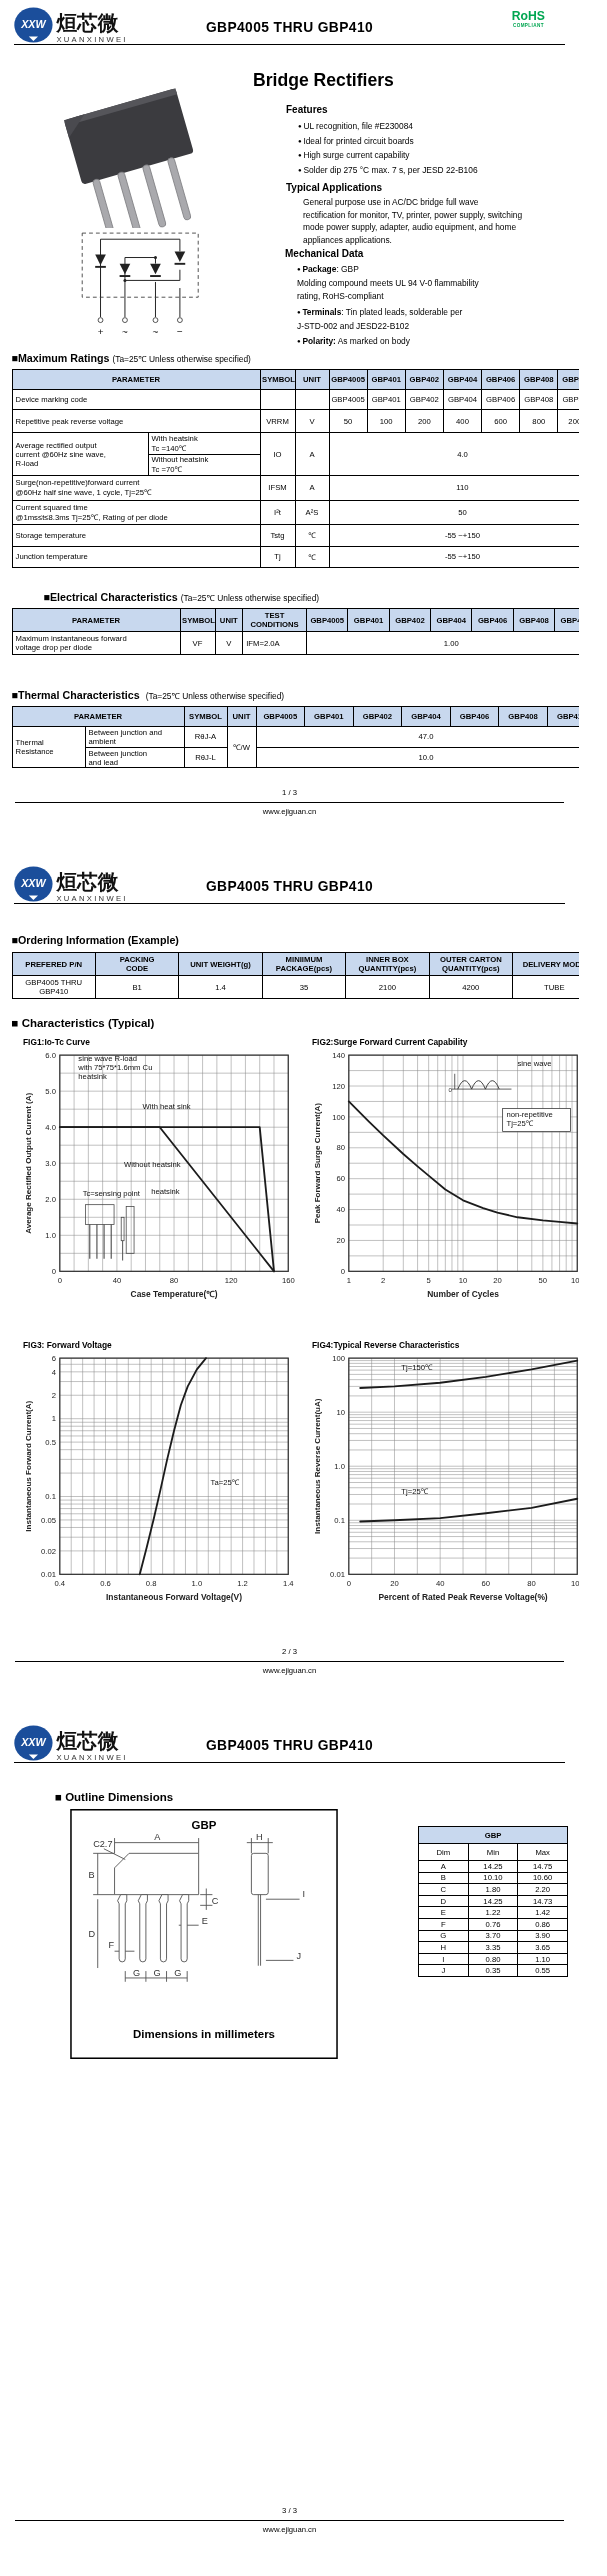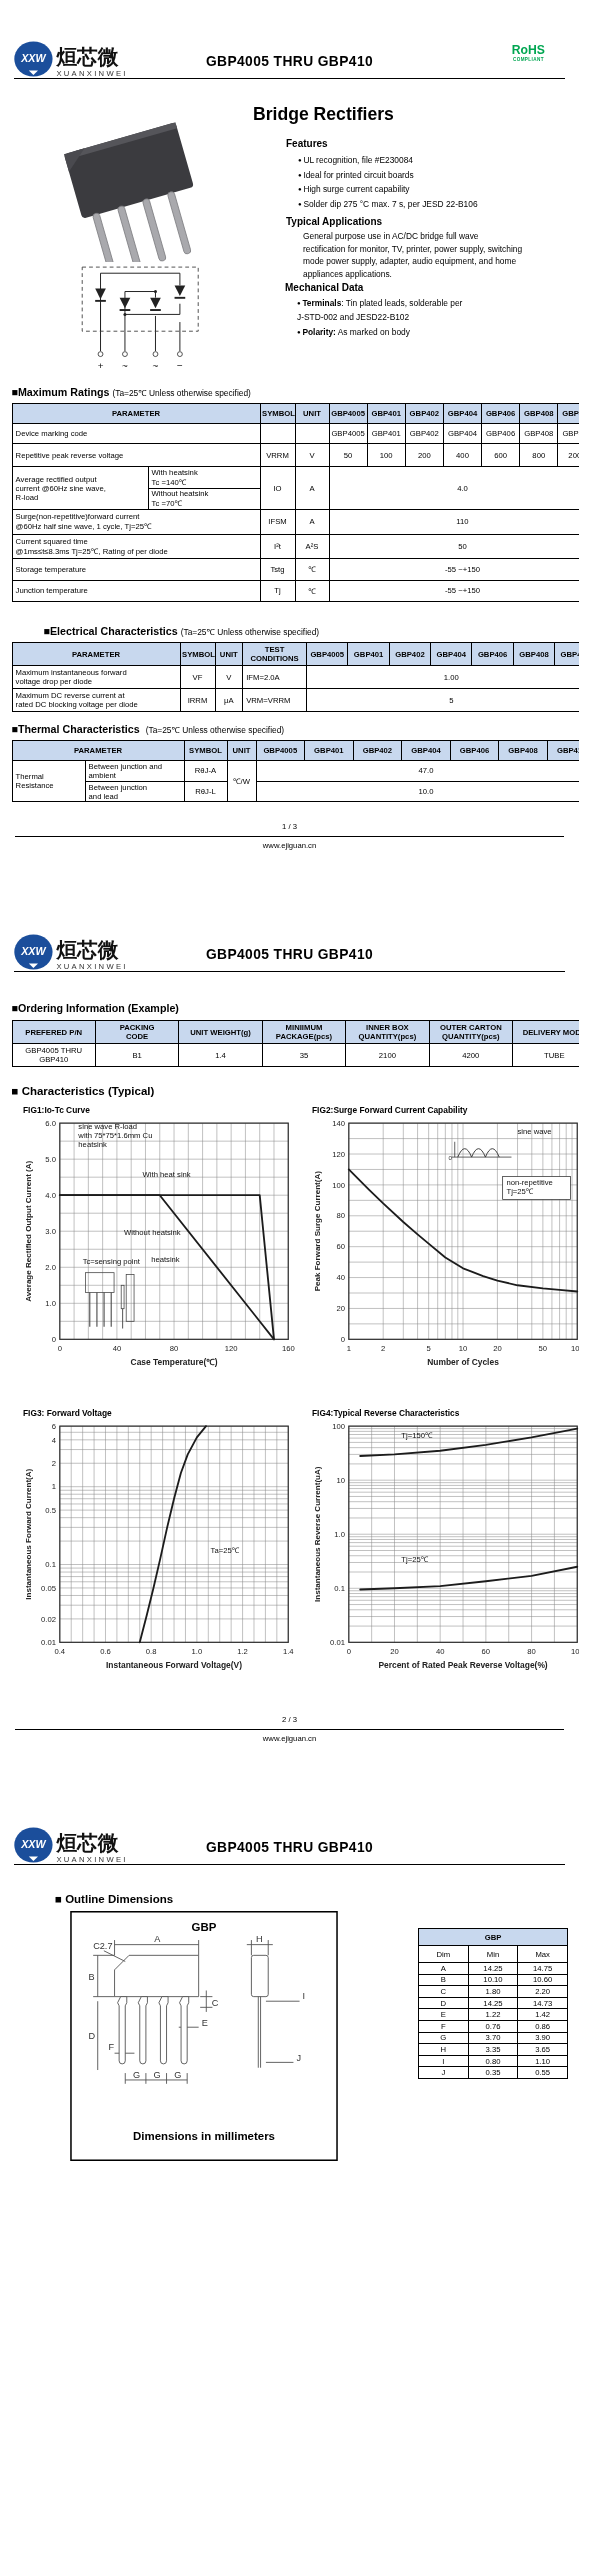--- a/index.html
+++ b/index.html
@@ -1,17 +1,17 @@
 <!DOCTYPE html>
 <html style="font-size:12.2px"><head>
 <meta charset="utf-8">
 <style>
   html,body{margin:0;padding:0;background:#fff;}
   body{width:608px;font-family:"Liberation Sans",sans-serif;color:#000;}
-  .page{position:relative;width:579px;height:859px;background:#fff;overflow:hidden;margin-top:34px;}
+  .page{position:relative;width:579px;height:859px;background:#fff;overflow:hidden;}
   
   .hdr-logo{position:absolute;left:12.2px;top:4.6px;}
   .hdr-title{position:absolute;left:0;right:0;top:20px;text-align:center;font-size:13.8px;font-weight:bold;letter-spacing:0.4px;}
   .rohs{position:absolute;right:34px;top:9.2px;text-align:center;color:#00a651;}
   .rohs-main{font-size:12.2px;font-weight:bold;}
   .rohs-sub{font-size:4.6px;font-weight:bold;letter-spacing:0.4px;}
   .hdr-line{position:absolute;left:13.8px;right:13.8px;top:44px;border-top:1.5px solid #000;}
   
   .pnum{position:absolute;left:0;right:0;top:788px;text-align:center;font-size:7.7px;}
   .fline{position:absolute;left:15.3px;right:15.3px;top:802px;border-top:0.8px solid #000;}
@@ -137,20 +137,23 @@
     <li>High surge current capability</li>
     <li>Solder dip 275 °C max. 7 s, per JESD 22-B106</li>
   </ul>
   <div class="sec-h apps-h">Typical Applications</div>
   <div class="apps-p">General purpose use in AC/DC bridge full wave
 rectification for monitor, TV, printer, power supply, switching
 mode power supply, adapter, audio equipment, and home
 appliances applications.</div>
   <div class="sec-h mech-h">Mechanical Data</div>
   <ul class="blist mech-list">
+    <li><span class="b">Package</span><span class="pre">: GBP
+Molding compound meets UL 94 V-0 flammability
+rating, RoHS-compliant</span></li>
     <li><span class="b">Terminals</span><span class="pre">: Tin plated leads, solderable  per
 J-STD-002 and JESD22-B102</span></li>
     <li><span class="b">Polarity:</span><span class="pre"> As marked on body</span></li>
   </ul>
 
   <div class="sec2" style="left:11.5px;top:352px;">
     <span>■Maximum Ratings</span> <span class="cond">(Ta=25℃ Unless otherwise specified)</span>
   </div>
   <table class="dt t-max">
     <colgroup>
@@ -266,28 +269,20 @@
           <th>GBP408</th>
           <th>GBP410</th>
     </tr>
     <tr style="height:23px">
       <td class="pl pre">Maximum instantaneous forward
 voltage drop per diode</td>
       <td>VF</td>
           <td>V</td>
       <td class="pl">IFM=2.0A</td>
       <td colspan="7">1.00</td>
-    </tr>
-    <tr style="height:23px">
-      <td class="pl pre">Maximum DC reverse current at
-rated DC blocking voltage per diode</td>
-      <td>IRRM</td>
-          <td>μA</td>
-      <td class="pl">VRM=VRRM</td>
-      <td colspan="7">5</td>
     </tr>
   </tbody>
     </table>
 
   <div class="sec2" style="left:11.5px;top:689px;">
     <span>■Thermal Characteristics</span>&nbsp; <span class="cond">(Ta=25℃ Unless otherwise specified)</span>
   </div>
   <table class="dt t-th">
     <colgroup>
         <col style="width:73px">

